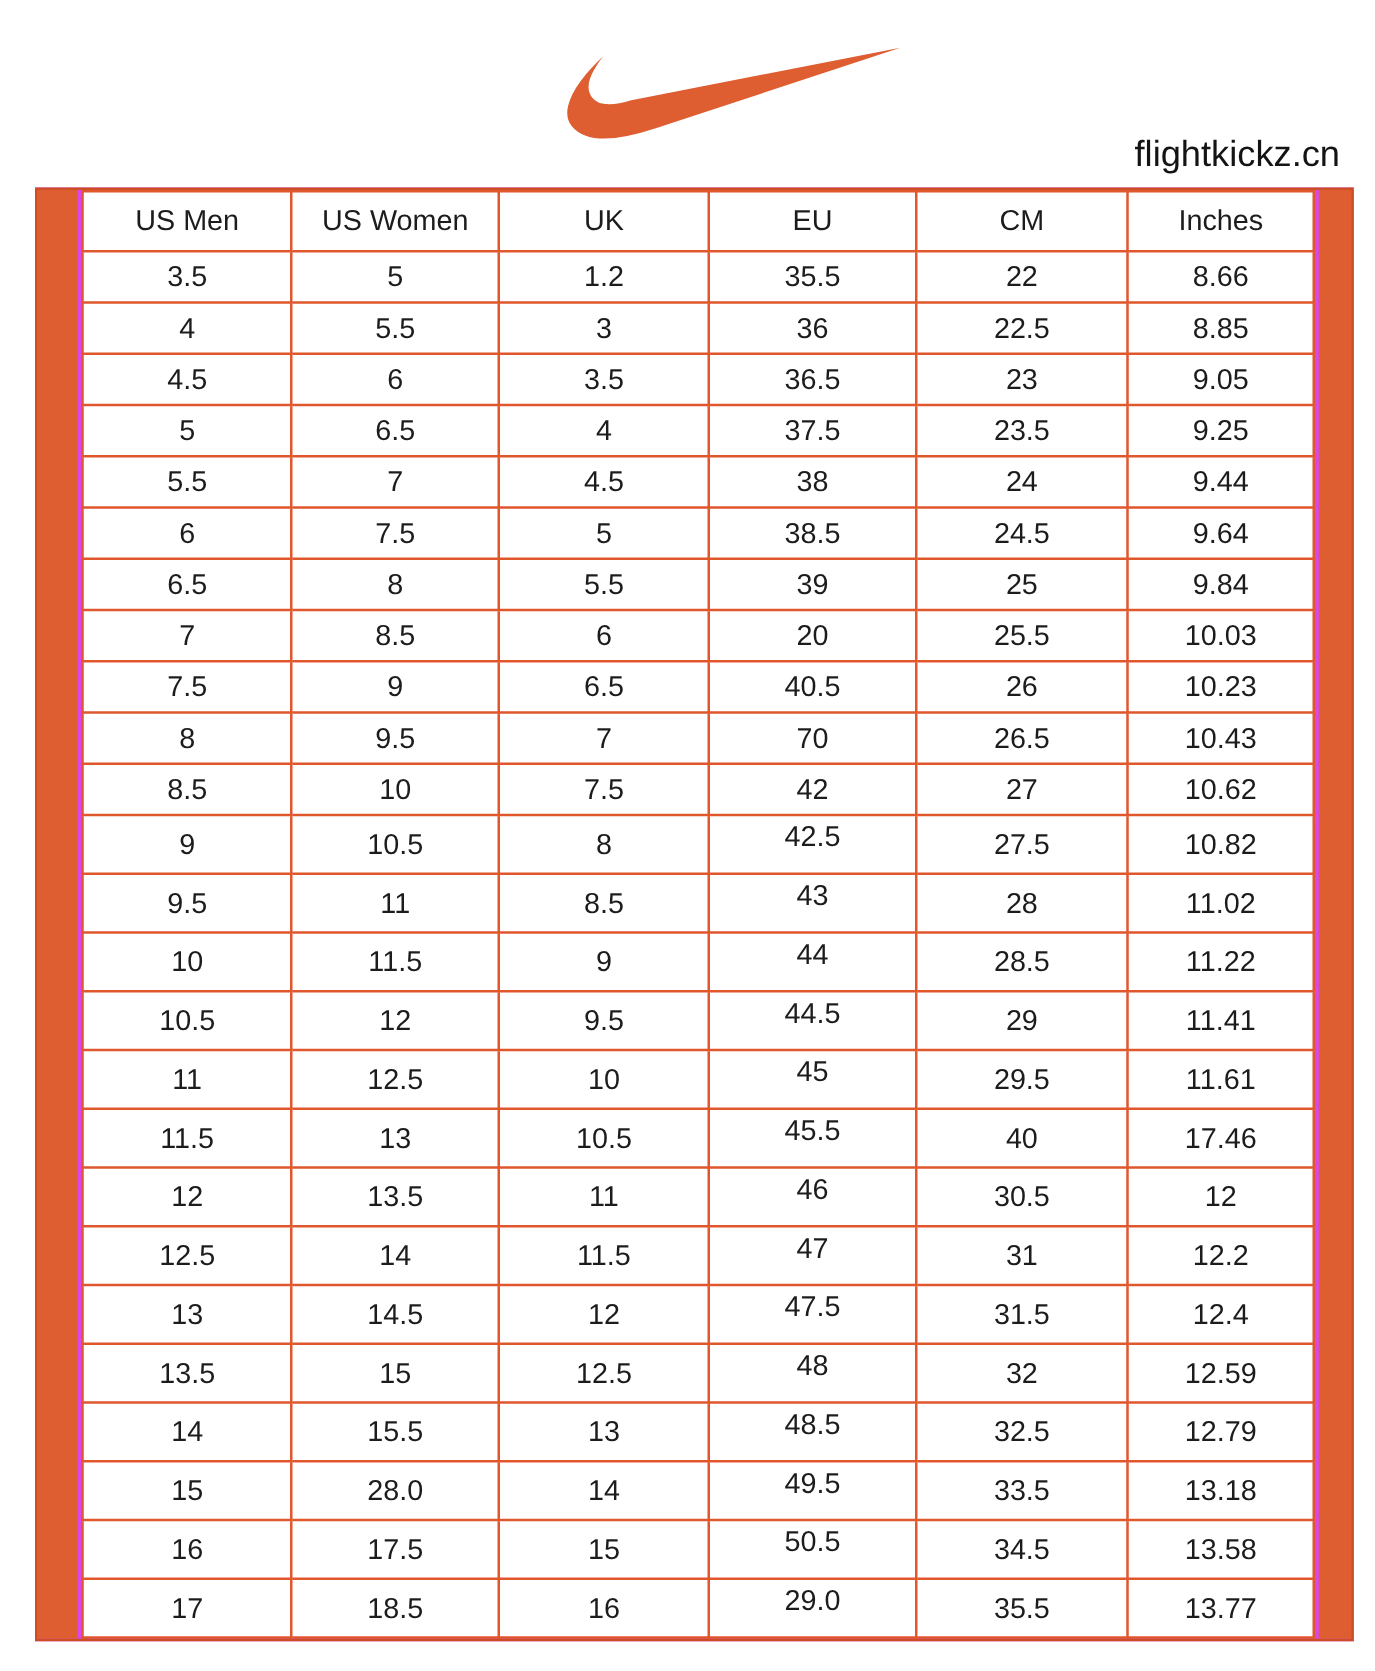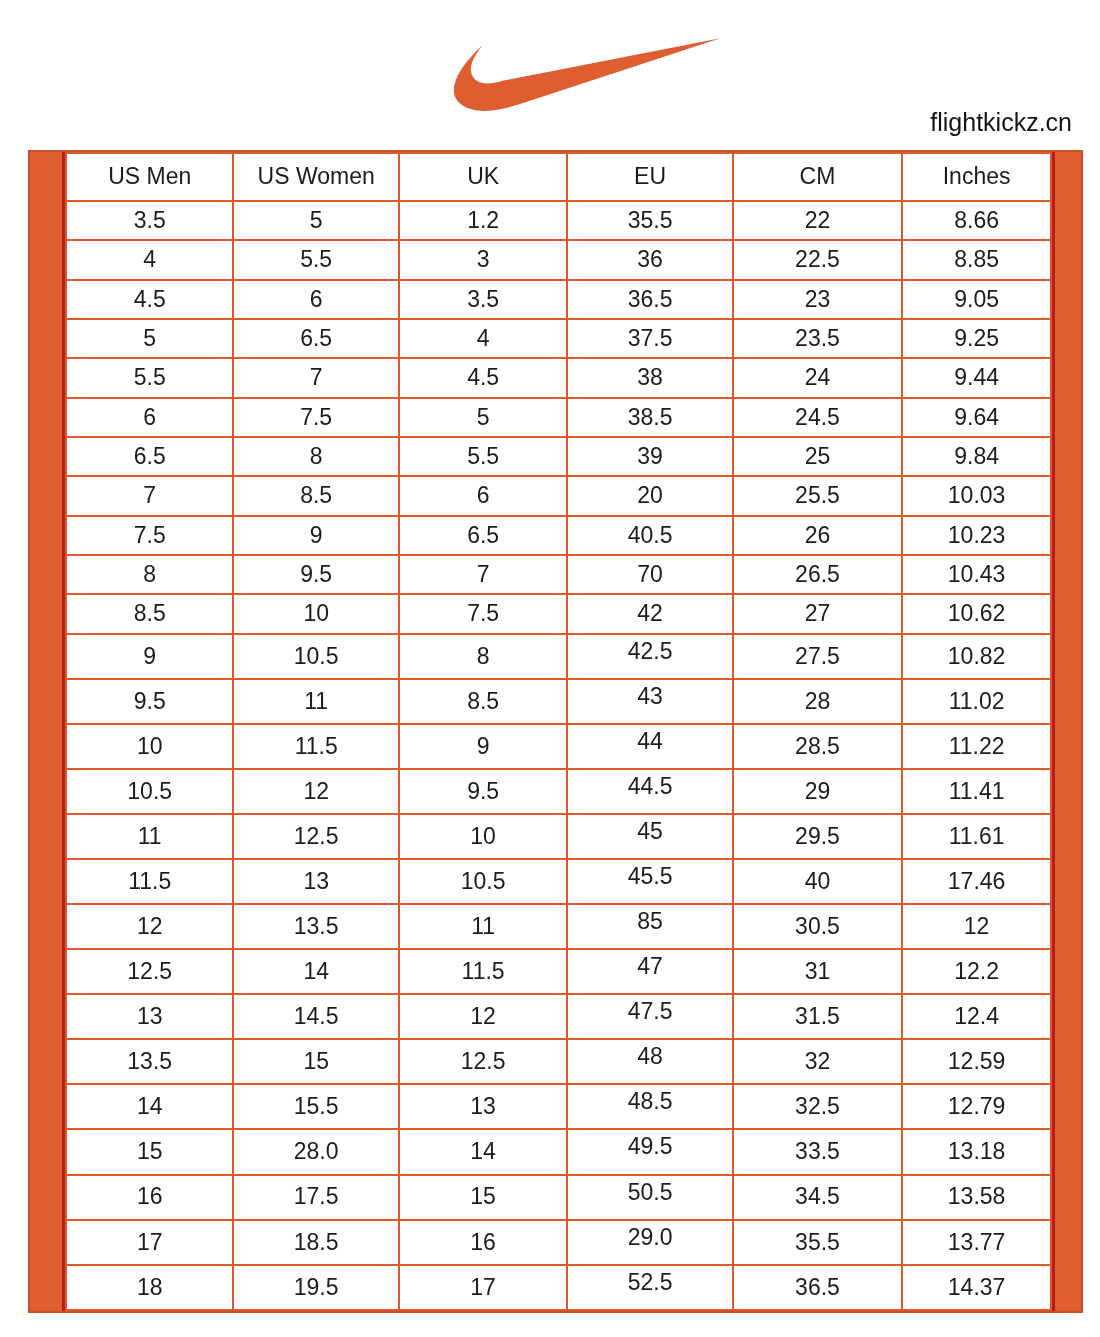--- a/index.html
+++ b/index.html
@@ -5,25 +5,25 @@
   html, body { margin:0; padding:0; }
   body {
     width:1100px; height:1337px; position:relative; background:#ffffff;
     font-family:"Liberation Sans", sans-serif; overflow:hidden;
   }
   .logo {
     position:absolute; left:452px; top:26px; width:270px; height:97px;
   }
   .site-label {
     position:absolute; top:108px; right:28px;
-    font-size:25px; color:#141414; font-weight:500; letter-spacing:0px;
+    font-size:29px; color:#141414; font-weight:500; letter-spacing:0px;
   }
   .size-table-wrap {
     position:absolute; left:28px; top:150px; width:1055px; height:1163px;
-    display:flex; box-sizing:border-box; background:#b91c1c;
+    display:flex; box-sizing:border-box; background:#d946ef;
     border:2px solid #cb4e26;
   }
   .side-rail { background:#df5e31; }
   .side-rail.left  { width:32px; }
   .side-rail.right { width:26px; }
   .table-area { flex:1; padding:0 3px; box-sizing:border-box; }
   table.size-table {
     width:100%; height:100%; border-collapse:collapse; table-layout:fixed;
   }
   .size-table th, .size-table td {
@@ -199,21 +199,21 @@
             <td>13</td>
             <td>10.5</td>
             <td class="raised">45.5</td>
             <td>40</td>
             <td>17.46</td>
           </tr>
           <tr>
             <td>12</td>
             <td>13.5</td>
             <td>11</td>
-            <td class="raised">85</td>
+            <td class="raised">46</td>
             <td>30.5</td>
             <td>12</td>
           </tr>
           <tr>
             <td>12.5</td>
             <td>14</td>
             <td>11.5</td>
             <td class="raised">47</td>
             <td>31</td>
             <td>12.2</td>
@@ -259,25 +259,17 @@
             <td>13.58</td>
           </tr>
           <tr>
             <td>17</td>
             <td>18.5</td>
             <td>16</td>
             <td class="raised">29.0</td>
             <td>35.5</td>
             <td>13.77</td>
           </tr>
-          <tr>
-            <td>18</td>
-            <td>19.5</td>
-            <td>17</td>
-            <td class="raised">52.5</td>
-            <td>36.5</td>
-            <td>14.37</td>
-          </tr>
         </tbody>
     </table>
   </div>
   <div class="side-rail right"></div>
 </div>
 
 </body></html>

